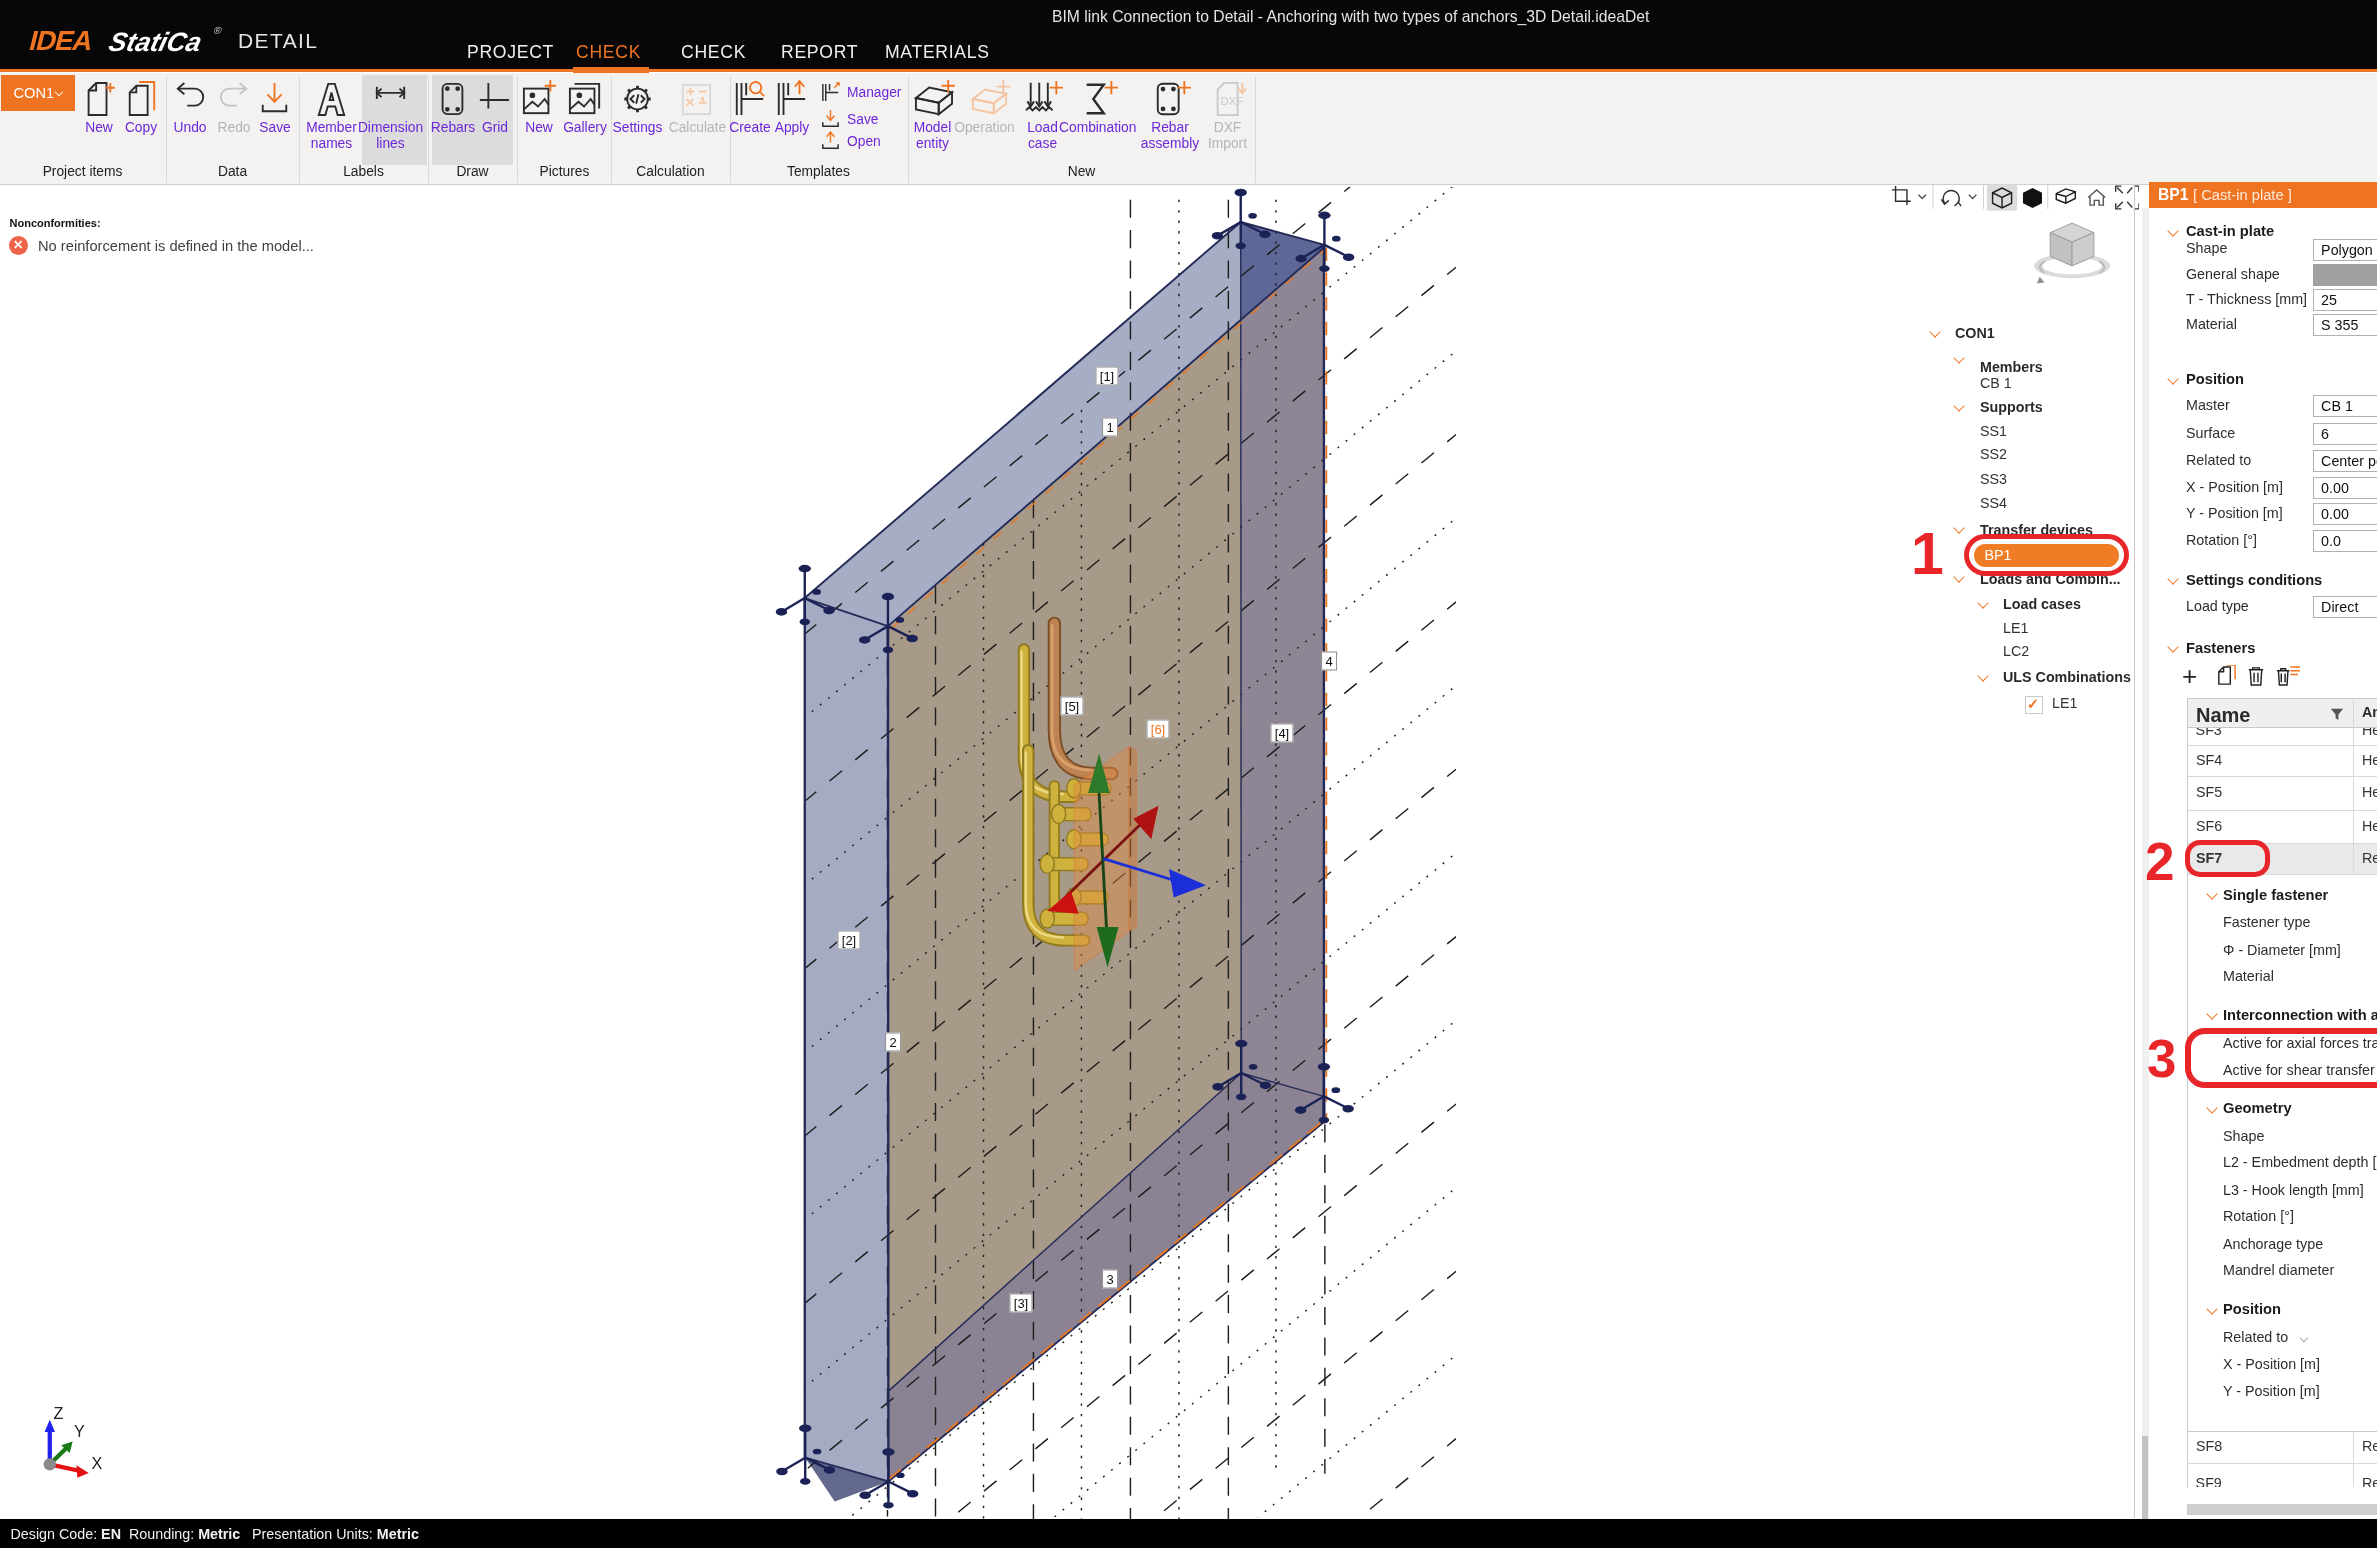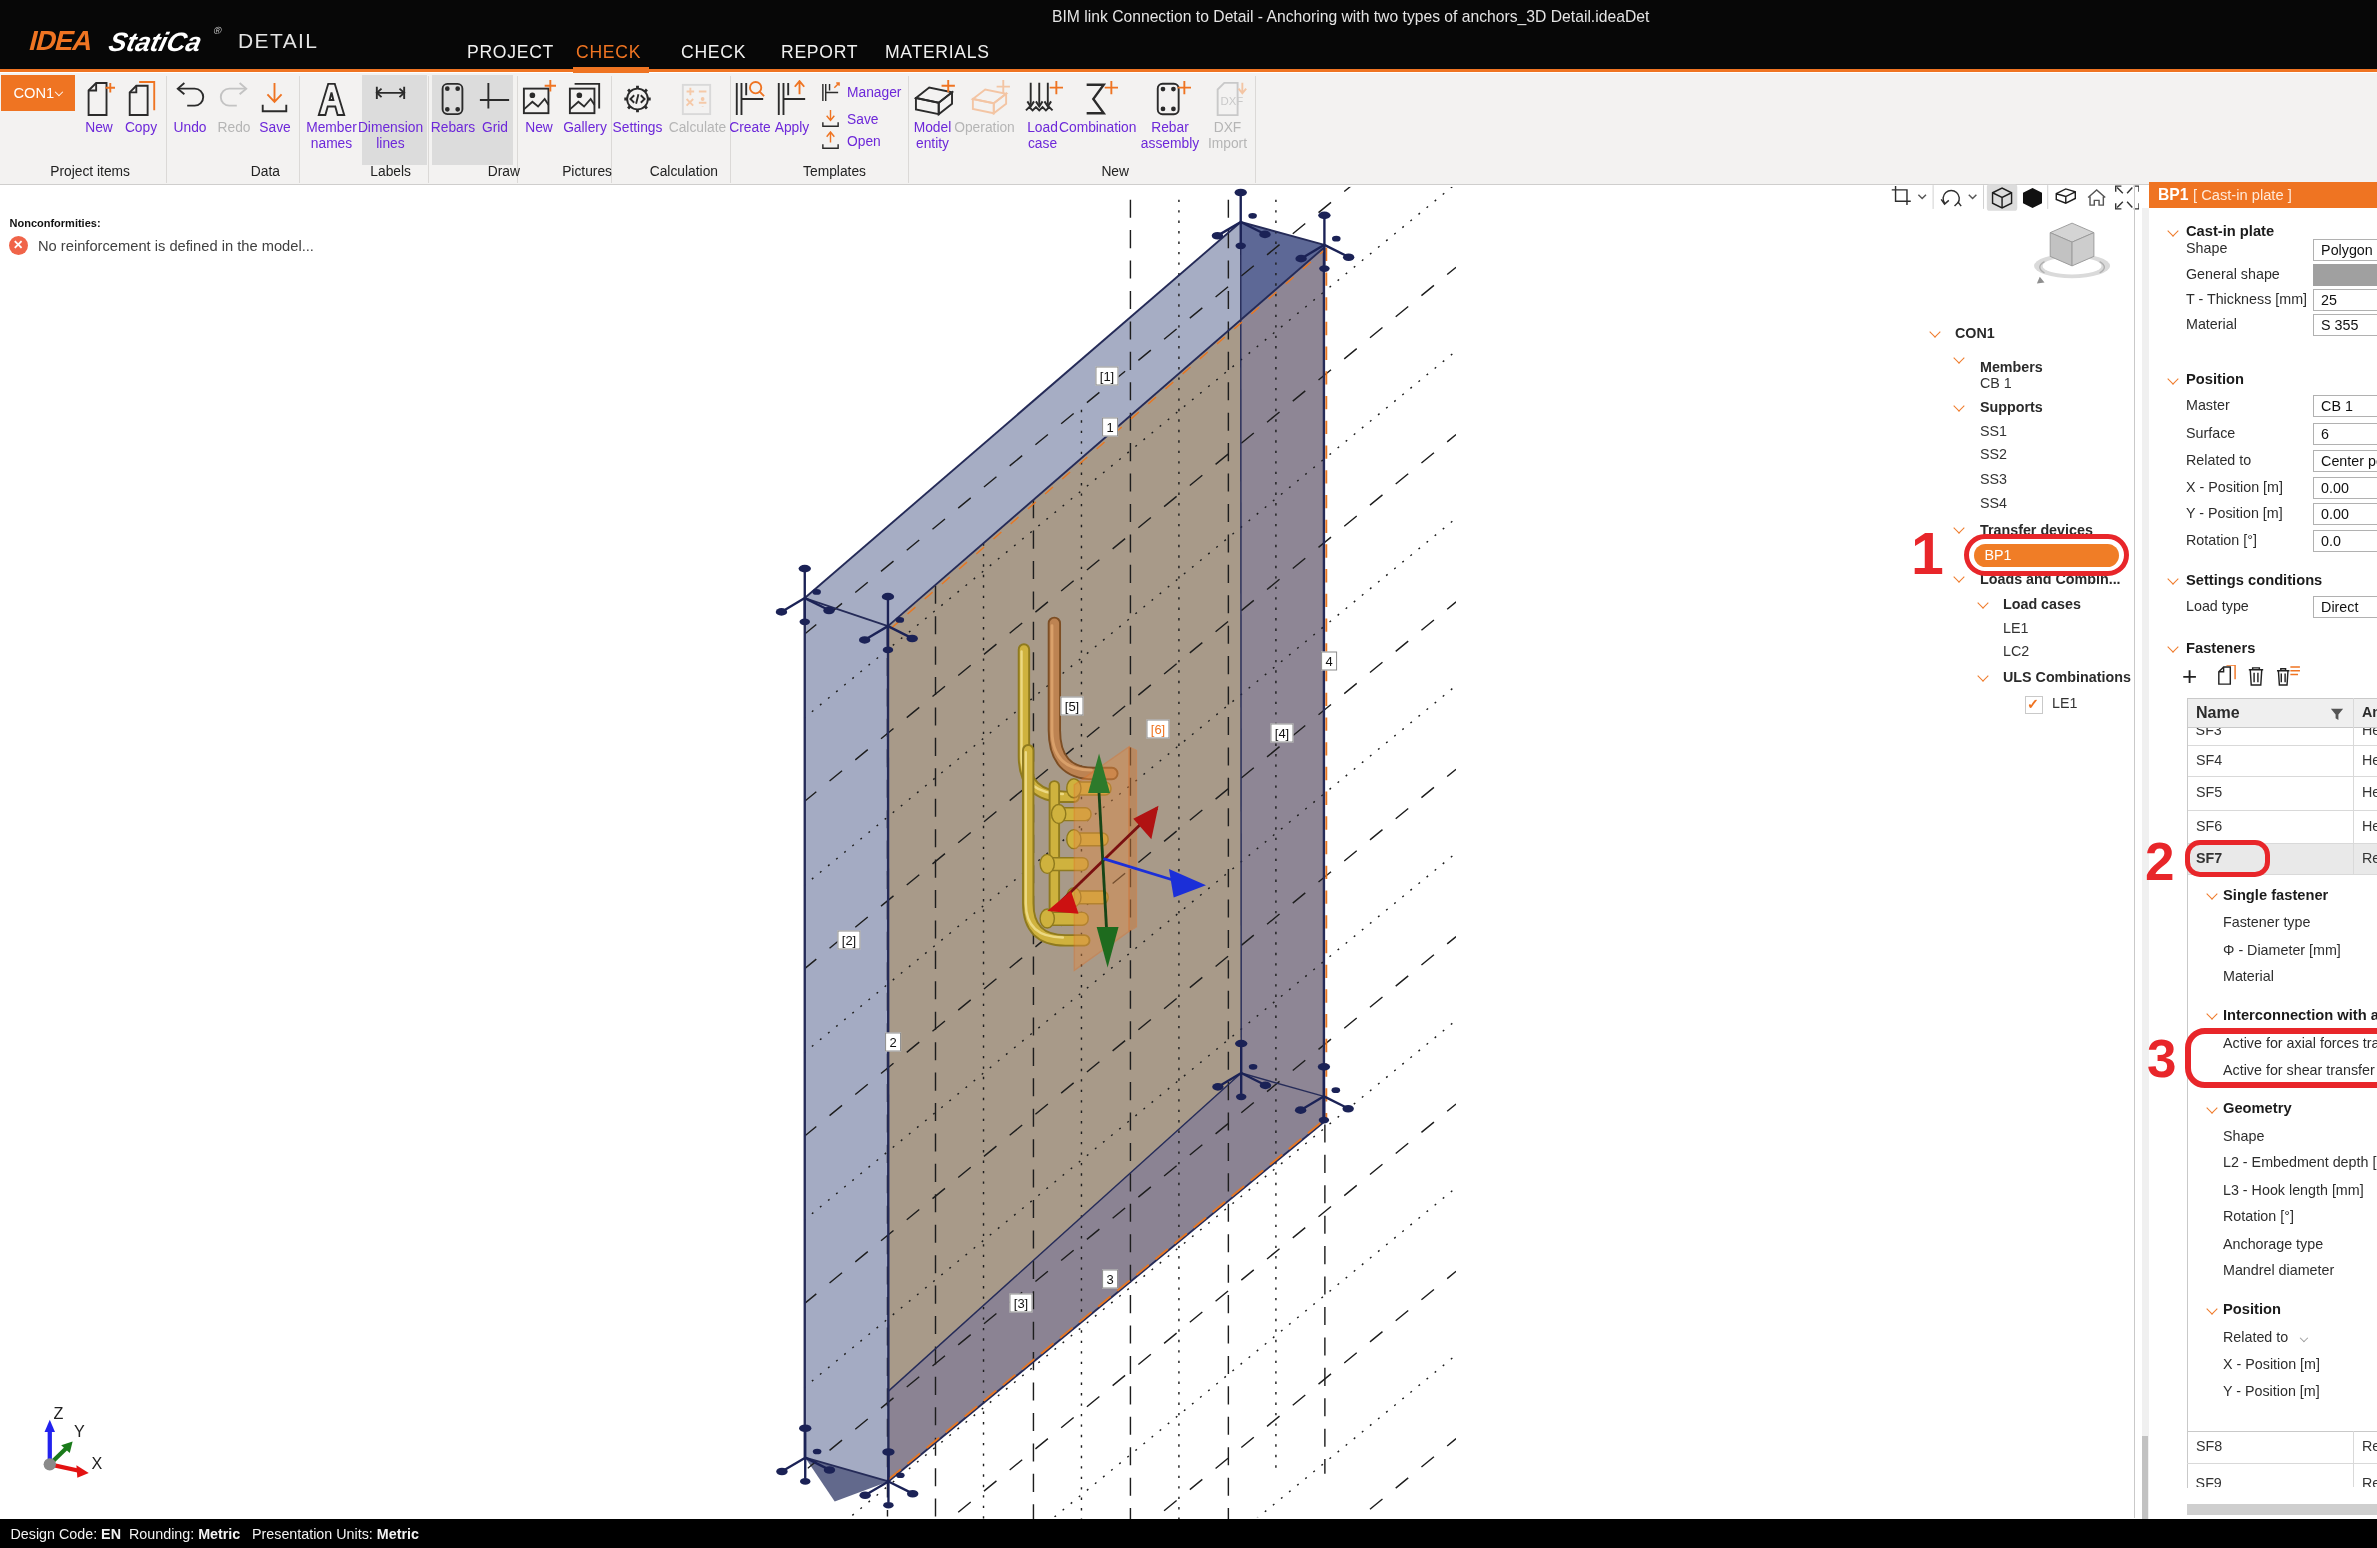--- a/index.html
+++ b/index.html
@@ -8,21 +8,21 @@
 #ostrip{position:absolute;left:0;top:69px;width:2853px;height:3.3px;background:#ef7422}
 #ribbon{position:absolute;left:0;top:73px;width:2853px;height:112px;background:#f3f2f1;border-bottom:1px solid #cfcecd}
 #viewport{position:absolute;left:0;top:185px;width:2134px;height:1333px;background:#fff}
 #vsep{position:absolute;left:2134px;top:185px;width:1px;height:1333px;background:#c9c9c9}
 #lscroll{position:absolute;left:2142px;top:208px;width:7.1px;height:1311px;background:#f0f0f0}
 #lthumb{position:absolute;left:2142px;top:1436px;width:6.2px;height:83px;background:#c2c2c2}
 #panel{position:absolute;left:2149px;top:182px;width:704px;height:1337px;background:#fff}
 #statusbar{position:absolute;left:0;top:1519px;width:2853px;height:29.5px;background:#000;color:#f2f2f2;font-size:14.3px}
 .tab{position:absolute;top:42px;color:#f0f0f0;font-size:17.6px;letter-spacing:0.7px}
 .wlabel{position:absolute;background:#fff;border:0.5px solid #8a8a8a;color:#111;font-size:13px;line-height:17px;padding:0 3.3px;white-space:nowrap}
-.grplbl{position:absolute;top:163px;font-size:13.8px;color:#222;text-align:right;white-space:nowrap}
+.grplbl{position:absolute;top:163px;font-size:13.8px;color:#222;text-align:center;white-space:nowrap}
 .rlbl{position:absolute;font-size:13.8px;color:#6d28d9;text-align:center;line-height:15.7px;white-space:nowrap}
 .rsep{position:absolute;top:3.3px;width:1px;height:107px;background:#dbd9d7}
 .dis{color:#b5b5b5}
 .tri{position:absolute;font-size:14.3px;color:#333;white-space:nowrap}
 .trib{position:absolute;font-size:14.3px;color:#2a2a2a;font-weight:bold;white-space:nowrap}
 .chev{position:absolute;width:8px;height:8px;border-left:1.9px solid #ef7a2a;border-bottom:1.9px solid #ef7a2a;transform:rotate(-45deg)}
 .plbl{position:absolute;font-size:14.3px;color:#2d2d2d;white-space:nowrap}
 .sech{position:absolute;font-size:14.7px;font-weight:bold;color:#1b1b1b;white-space:nowrap}
 .fld{position:absolute;height:22.3px;border:1px solid #b1b1b1;background:#fff;font-size:14.3px;line-height:20.4px;padding-left:7.1px;color:#101010;white-space:nowrap}
 .cell{position:absolute;font-size:14.3px;color:#333;white-space:nowrap}
@@ -476,21 +476,21 @@
     </svg>
  <svg class="abs" style="left:96px;top:483px" width="22" height="22" viewBox="0 0 46 46" fill="none" stroke="#222" stroke-width="3">
       <path d="M8 10 H38 M16 10 V6 H30 V10 M11 10 L13 42 H33 L35 10 M19 16 V36 M27 16 V36"></path>
     </svg>
  <svg class="abs" style="left:126px;top:483px" width="25" height="22" viewBox="0 0 52 46" fill="none" stroke="#222" stroke-width="3">
       <path d="M4 12 H30 M12 12 V8 H22 V12 M7 12 L9 42 H25 L27 12 M13 18 V36 M21 18 V36"></path>
       <path d="M32 4 H52 M32 12 H52 M32 20 H48" stroke="#ef7422"></path>
     </svg>
 
  <div class="abs" style="left:38px;top:516px;width:633px;height:30px;background:#efefef;border:1px solid #c9c9c9"></div>
- <div class="abs" style="left:47px;top:522px;font-size:16px;font-weight:bold;color:#2b2b2b">Name</div>
+ <div class="abs" style="left:47px;top:522px;font-size:20px;font-weight:bold;color:#2b2b2b">Name</div>
  <div class="abs" style="left:213px;top:522px;font-size:14.3px;font-weight:bold;color:#2b2b2b">Anchor type</div>
 
  <svg class="abs" style="left:180px;top:524px" width="16" height="16" viewBox="0 0 34 34" fill="#555">
       <path d="M4 6 H30 L20 18 V30 L14 26 V18 Z"></path>
     </svg>
 
  <div class="abs" style="left:38px;top:546px;width:633px;height:17px;overflow:hidden">
    <div class="cell" style="left:8.6px;top:-5.7px">SF3</div>
       <div class="cell" style="left:175px;top:-5.7px">Headed stud</div>
  </div>

